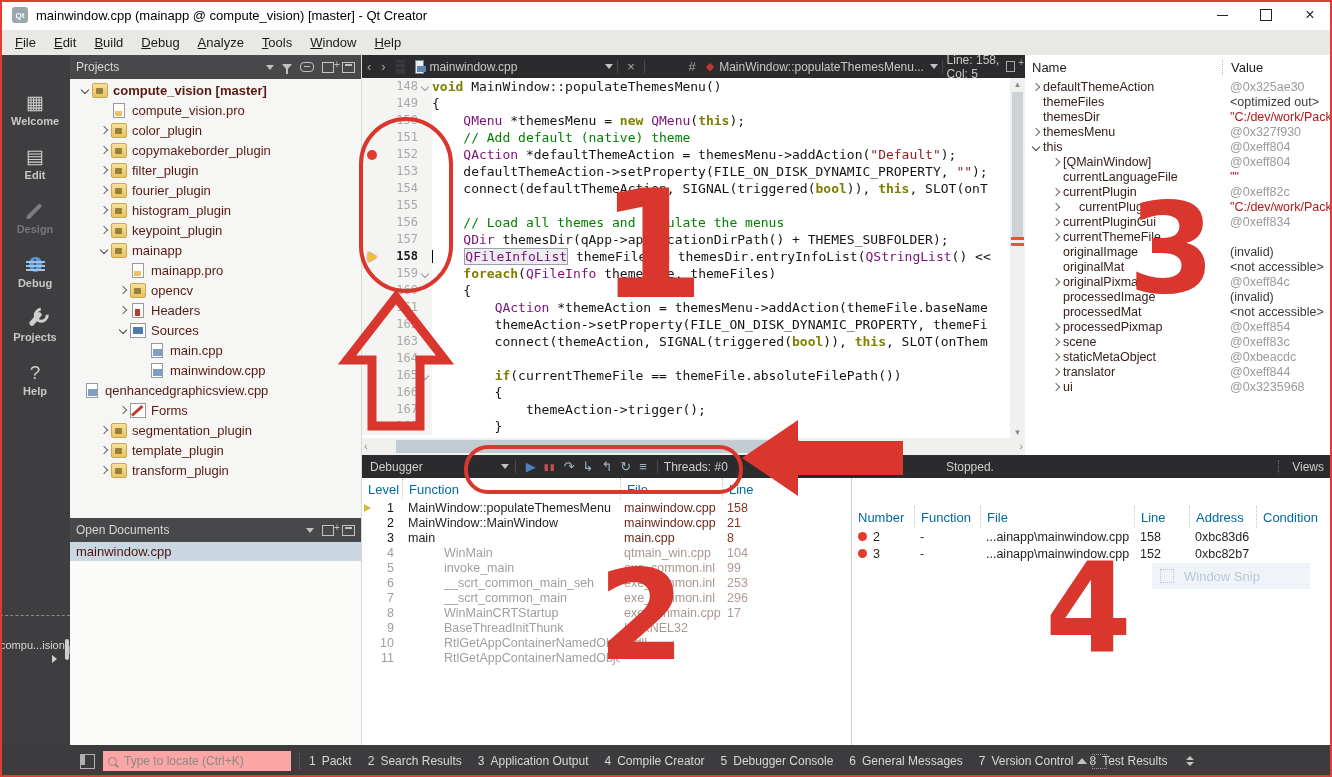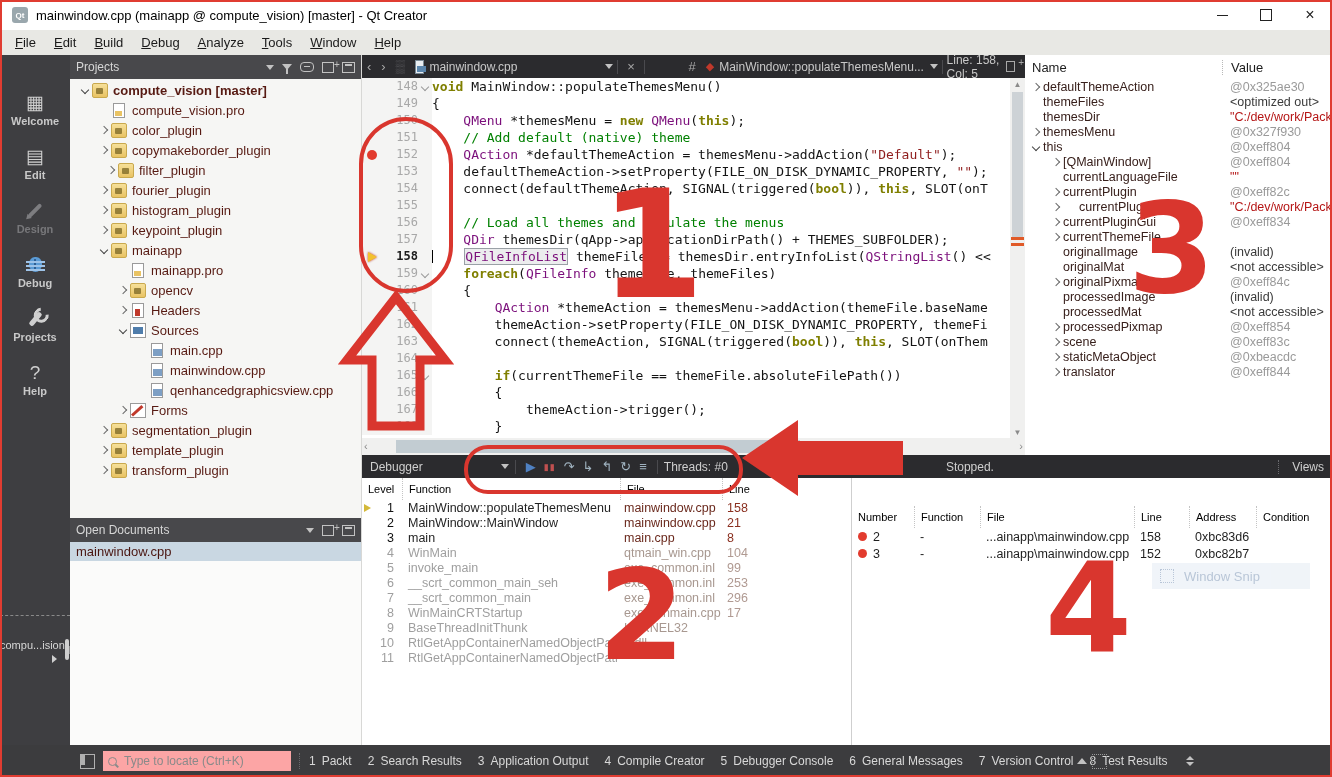--- a/index.html
+++ b/index.html
@@ -132,30 +132,30 @@
   
   #debugbar{left:362px;top:455px;width:970px;height:23px;background:#2b2b2e;display:flex;align-items:center;color:#cfcfcf;font-size:12px;}
   .dbg-ic{margin:0 4px;font-size:13px;color:#9fb2bf;}
   .ic-blue{color:#4f81c2;}
   .ic-red{color:#c05050;font-size:9px;letter-spacing:1px;}
   #views-btn{position:absolute;right:8px;color:#cfcfcf;}
   #views-sep{position:absolute;right:52px;width:1px;height:14px;border-left:1px dotted #6a6a6e;}
   
   #stack-panel{left:362px;top:478px;width:490px;height:267px;background:#fff;border-right:1px solid #cfcfcf;box-sizing:border-box;overflow:hidden;}
   .stk-grid{display:grid;grid-template-columns:40px 218px 102px 50px;}
-  .thead{height:22px;align-items:center;font-size:11px;color:#000000;}
+  .thead{height:22px;align-items:center;font-size:13px;color:#0369a1;}
   .thead > div{padding-left:6px;display:flex;align-items:center;height:100%;}
   .thead > div + div{border-left:1px dotted #c4c4c4;}
   .stk-row{height:15px;align-items:center;font-size:12.5px;white-space:nowrap;}
   .stk-row > div{overflow:hidden;}
   .stk-lvl{text-align:right;padding-right:8px;position:relative;}
   .stk-fn{padding-left:6px;color:#1f1f1f;}
   .stk-file{padding-left:4px;color:#6b2a1e;}
   .stk-line{padding-left:5px;color:#8b3020;}
-  .stk-row.dim .stk-fn{color:#9f9f9f;}
+  .stk-row.dim .stk-fn{color:#9f9f9f;margin-left:36px;}
   .stk-row.dim .stk-file{color:#a89890;}
   .stk-row.dim .stk-line{color:#b09a92;}
   .stk-row.dim .stk-lvl{color:#9f9f9f;}
   .stk-cur{position:absolute;left:2px;top:3px;width:0;height:0;border-top:4px solid transparent;border-bottom:4px solid transparent;border-left:7px solid #d4b93a;}
   #bp-panel{left:852px;top:506px;width:480px;height:267px;background:#fff;overflow:hidden;}
   .bp-grid{display:grid;grid-template-columns:62px 66px 154px 55px 67px auto;}
   .bp-row{height:17px;align-items:center;font-size:12.5px;white-space:nowrap;color:#1f1f1f;}
   .bp-num{padding-left:6px;display:flex;align-items:center;gap:6px;}
   .bp-dot2{width:9px;height:9px;border-radius:50%;background:#e23b2e;flex:0 0 9px;}
   .bp-cell{padding-left:6px;overflow:hidden;}
@@ -294,21 +294,21 @@
         <span class="ticon i-qt"></span>
         <span>color_plugin</span>
       </div>
       <div class="tree-row" style="padding-left: 27px;">
         <span class="chev">
           <span class="chev-r"></span>
         </span>
         <span class="ticon i-qt"></span>
         <span>copymakeborder_plugin</span>
       </div>
-      <div class="tree-row" style="padding-left: 34px;">
+      <div class="tree-row" style="padding-left: 27px;">
         <span class="chev">
           <span class="chev-r"></span>
         </span>
         <span class="ticon i-qt"></span>
         <span>filter_plugin</span>
       </div>
       <div class="tree-row" style="padding-left: 27px;">
         <span class="chev">
           <span class="chev-r"></span>
         </span>
@@ -365,21 +365,21 @@
       <div class="tree-row" style="padding-left: 65px;">
         <span class="chev"></span>
         <span class="ticon i-cpp"></span>
         <span>main.cpp</span>
       </div>
       <div class="tree-row" style="padding-left: 65px;">
         <span class="chev"></span>
         <span class="ticon i-cpp"></span>
         <span>mainwindow.cpp</span>
       </div>
-      <div class="tree-row" style="padding-left: 65px;">
+      <div class="tree-row" style="">
         <span class="chev"></span>
         <span class="ticon i-cpp"></span>
         <span>qenhancedgraphicsview.cpp</span>
       </div>
       <div class="tree-row" style="padding-left: 46px;">
         <span class="chev">
           <span class="chev-r"></span>
         </span>
         <span class="ticon i-forms"></span>
         <span>Forms</span>
@@ -603,20 +603,27 @@
         <span class="lname">staticMetaObject</span>
         <span class="lvalue val-addr">@0xbeacdc</span>
       </div>
       <div class="lrow" style="padding-left: 24px;">
         <span class="tri">
           <span class="chev-r"></span>
         </span>
         <span class="lname">translator</span>
         <span class="lvalue val-addr">@0xeff844</span>
       </div>
+      <div class="lrow" style="padding-left: 24px;">
+        <span class="tri">
+          <span class="chev-r"></span>
+        </span>
+        <span class="lname">ui</span>
+        <span class="lvalue val-addr">@0x3235968</span>
+      </div>
     </div>
 </div>
 
 <div id="debugbar" class="abs">
   <span style="margin-left:8px">Debugger</span>
   <span class="tri-down" style="margin-left:78px"></span>
   <span class="etb-sep" style="margin:0 6px"></span>
   <span id="dbg-buttons" style="display:flex;align-items:center">
       <span class="dbg-ic ic-blue">▶</span>
       <span class="dbg-ic ic-red">▮▮</span>

